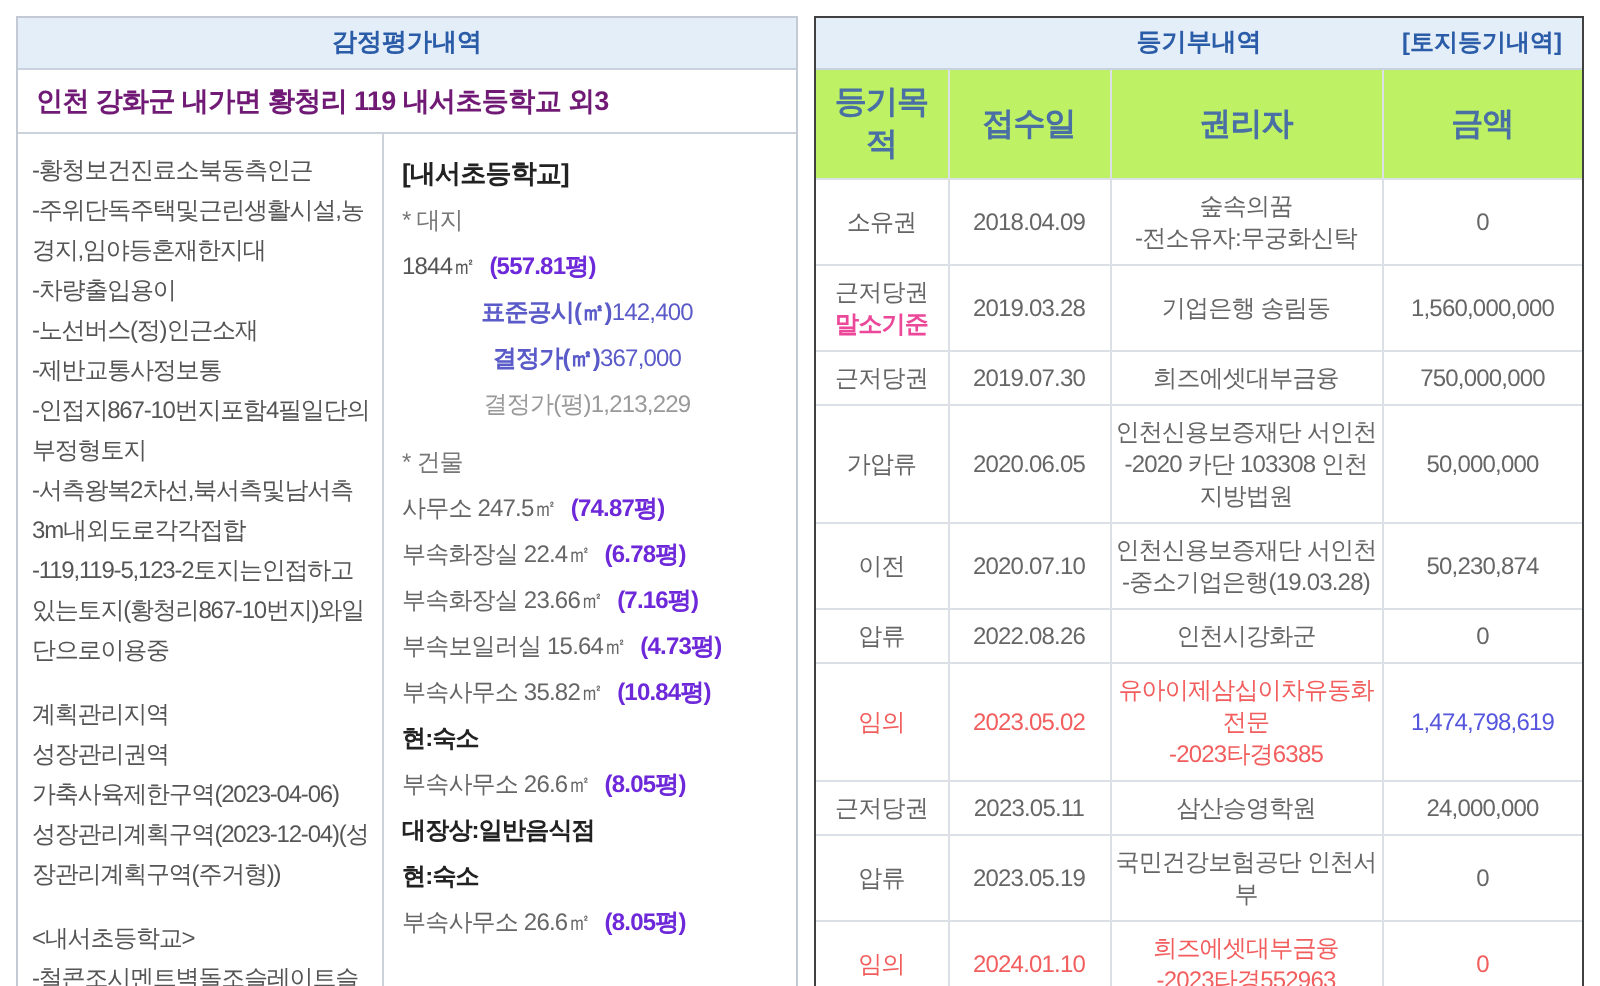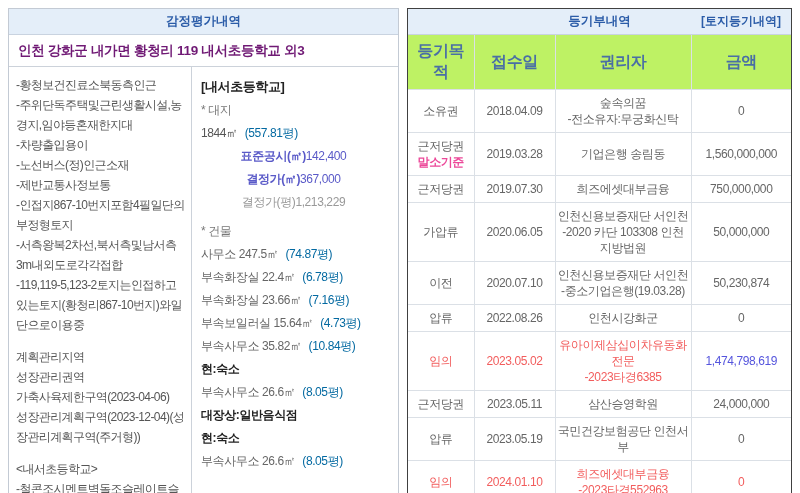--- a/index.html
+++ b/index.html
@@ -23,21 +23,21 @@
     color:#701a75; border-bottom:1px solid #ccd2da; letter-spacing:-0.3px; }
   .appraisal-body { display:flex; align-items:stretch; }
   .notes-col { width:182px; padding:8px 4px 8px 7px; font-size:12px; color:#555;
     line-height:20px; letter-spacing:-0.6px; }
   .notes-col .spacer { height:12px; }
   .detail-col { flex:1; border-left:1px solid #ccd2da; padding:8px 10px 8px 9px;
     font-size:12px; color:#555; letter-spacing:-0.4px; }
   .detail-title { font-size:13px; font-weight:bold; color:#222; line-height:24px; }
   .detail-line { line-height:23px; color:#777; }
   .area-line { line-height:23px; color:#555; }
-  .pyeong { color:#0369a1; margin-left:7px; }
+  .pyeong { color:#6d28d9; margin-left:7px;font-weight:bold; }
   .kv { display:flex; justify-content:center; line-height:23px; padding-right:2px; }
   .kv .k { font-weight:bold; }
   .kv.blue { color:#5a5ac8; }
   .kv.gray { color:#999; }
   .kv.gray .k { font-weight:normal; }
   .item { line-height:23px; color:#666; }
   .item.bold { color:#222; font-weight:bold; }
   .gap-sm { height:6px; }
 
   

